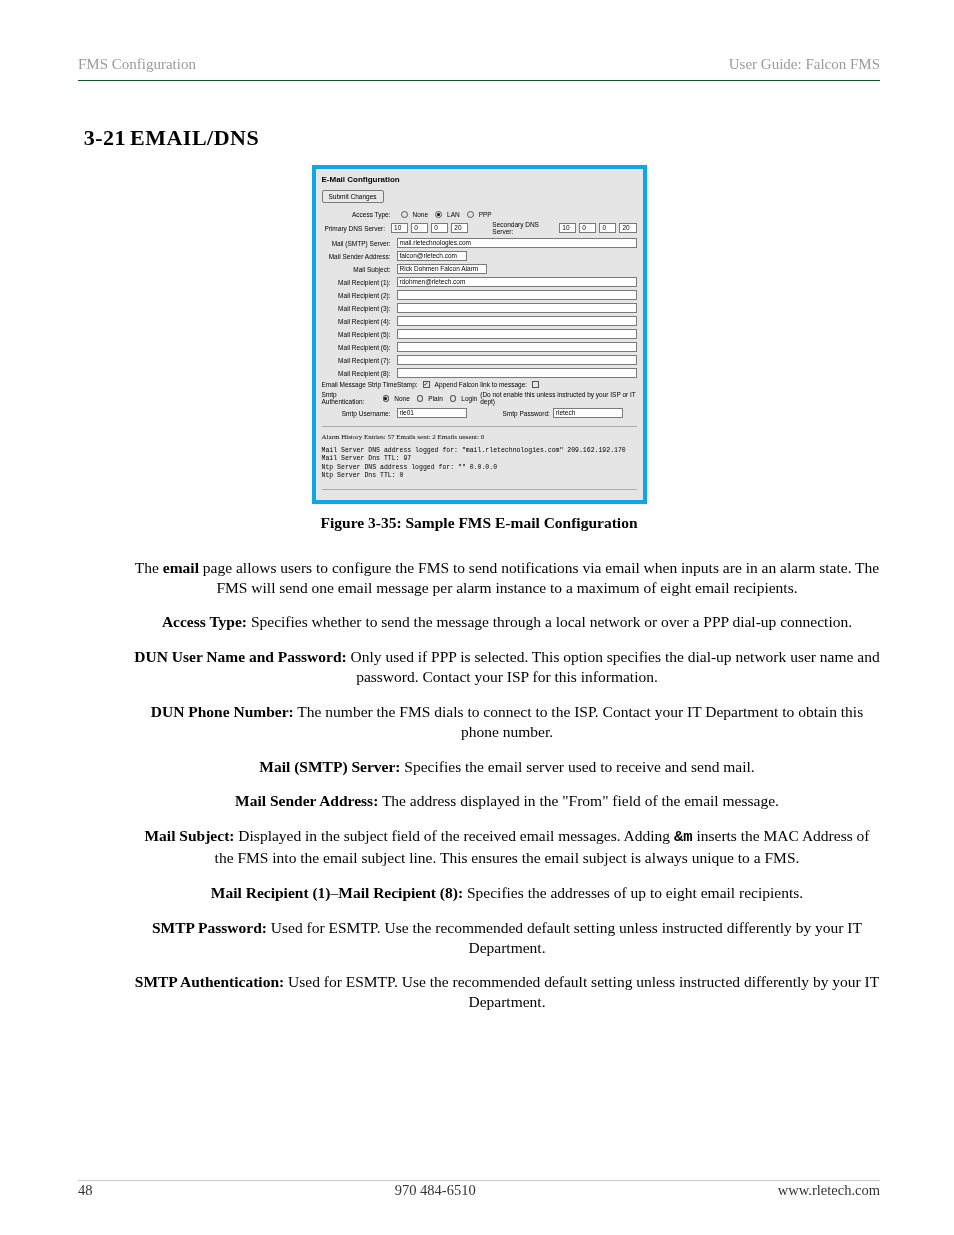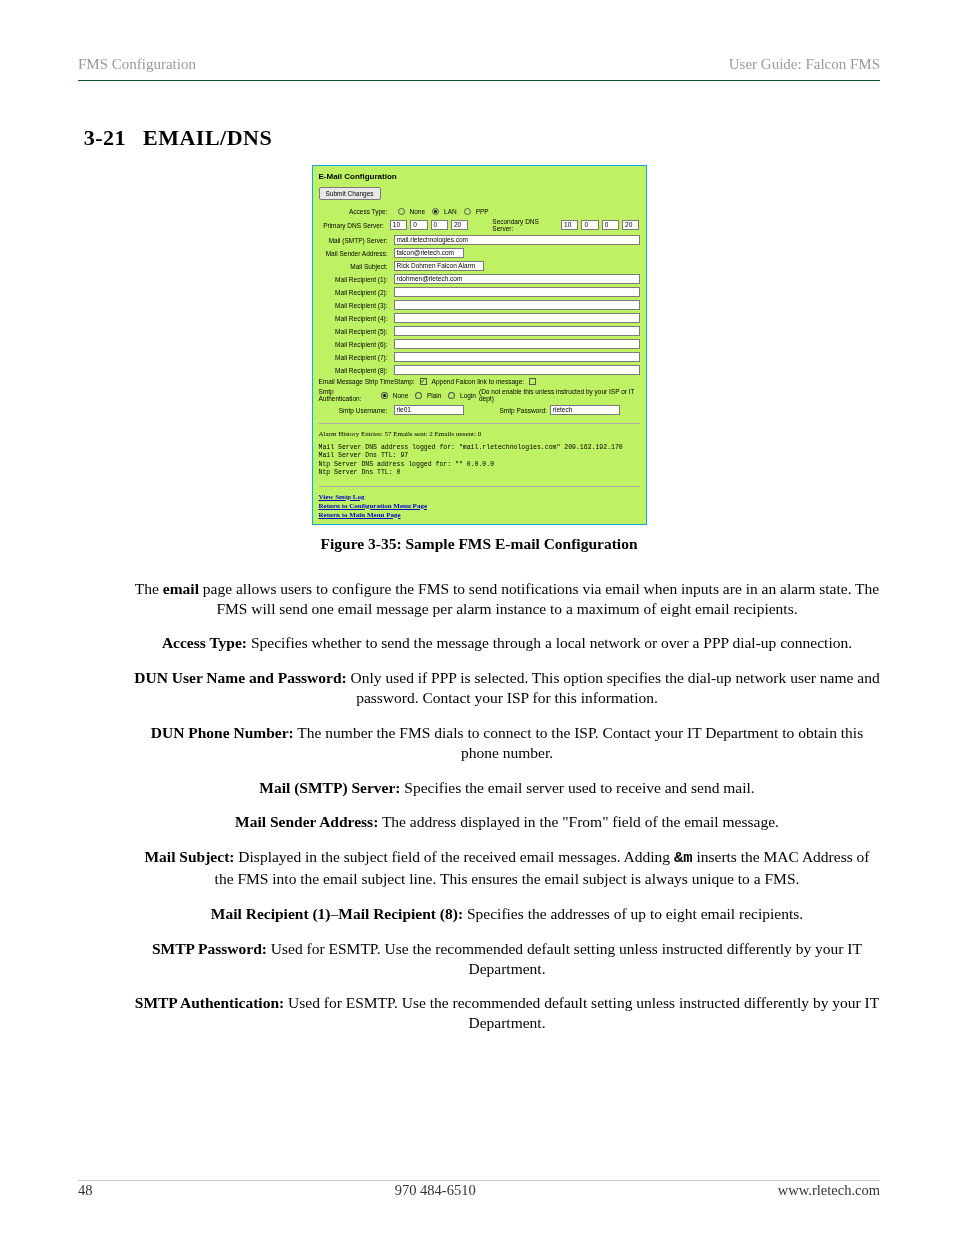--- a/index.html
+++ b/index.html
@@ -17,21 +17,21 @@
     justify-content: space-between;
     font-size: 15px;
     color: #9a9a9a;
     border-bottom: 1px solid #14532d;
     padding-bottom: 7px;
     margin-bottom: 44px;
   }
   .section-row {
     display: flex;
     align-items: flex-start;
-    gap: 17px;
+    gap: 4px;
     margin-bottom: 14px;
   }
   .section-num {
     font-size: 22px;
     font-weight: bold;
     letter-spacing: 0.5px;
     width: 48px;
     text-align: right;
   }
   .section-title {
@@ -39,22 +39,22 @@
     font-weight: bold;
     letter-spacing: 0.5px;
   }
   .figure-wrap {
     margin-left: 56px;
     margin-right: 56px;
   }
   .figure-img {
     width: 335px;
     margin: 0 auto 10px auto;
-    border: 1px solid #0ea5e9;
-    background: #bef264;
+    border: 4px solid #0ea5e9;
+    background: #e5e5e5;
     font-family: Arial, Helvetica, sans-serif;
     font-size: 6.5px;
     color: #000;
     padding: 6px 6px 4px 6px;
   }
   .figure-title { font-weight: bold; font-size: 8px; margin-bottom: 6px; }
   .btn {
     border: 1px solid #7a7a7a;
     background: #e8e8e8;
     font-size: 6.5px;
@@ -210,25 +210,20 @@
       <span class="inp" style="width:70px">rletech</span>
     </div>
 
     <hr class="hr">
     <div style="font-family:'Times New Roman';font-size:7px;margin-bottom:6px;">Alarm History Entries: 57 Emails sent: 2 Emails unsent: 0</div>
     <div class="mono">Mail Server DNS address logged for: "mail.rletechnologies.com" 209.162.192.170
 Mail Server Dns TTL: 97
 Ntp Server DNS address logged for: "" 0.0.0.0
 Ntp Server Dns TTL: 0</div>
     <hr class="hr">
-    <div class="links">
-      <div>View Smtp Log</div>
-      <div>Return to Configuration Menu Page</div>
-      <div>Return to Main Menu Page</div>
-    </div>
   </div>
   <div class="caption">Figure 3-35: Sample FMS E-mail Configuration</div>
 </div>
 
 <div class="body-text">
   <p><span>The </span><strong>email</strong><span> page allows users to configure the FMS to send notifications via email when inputs are in an alarm state. The FMS will send one email message per alarm instance to a maximum of eight email recipients.</span></p>
   <p><strong>Access Type:</strong><span>  Specifies whether to send the message through a local network or over a PPP dial-up connection.</span></p>
   <p><strong>DUN User Name and Password:</strong><span>  Only used if PPP is selected. This option specifies the dial-up network user name and password. Contact your ISP for this information.</span></p>
   <p><strong>DUN Phone Number:</strong><span>  The number the FMS dials to connect to the ISP. Contact your IT Department to obtain this phone number.</span></p>
   <p><strong>Mail (SMTP) Server:</strong><span>  Specifies the email server used to receive and send mail.</span></p>

